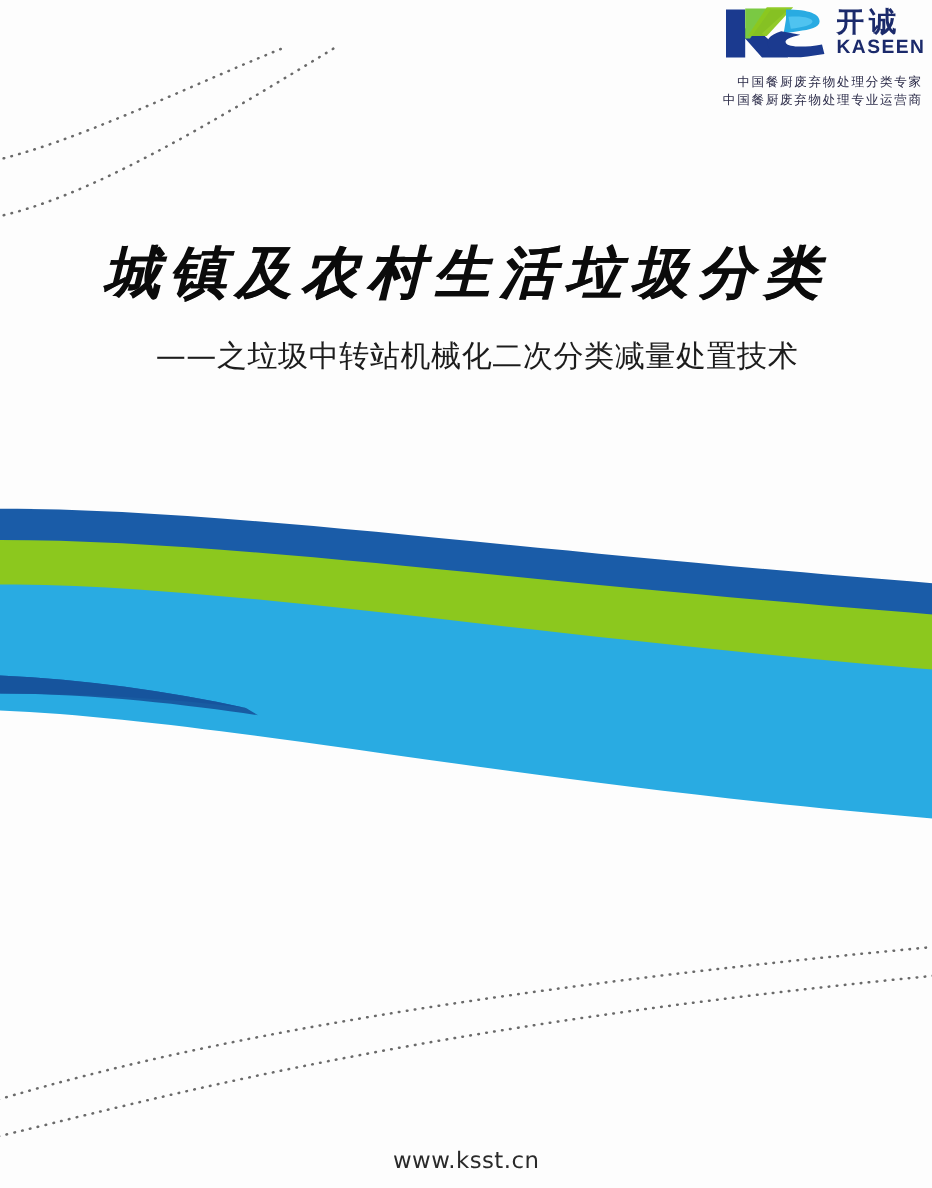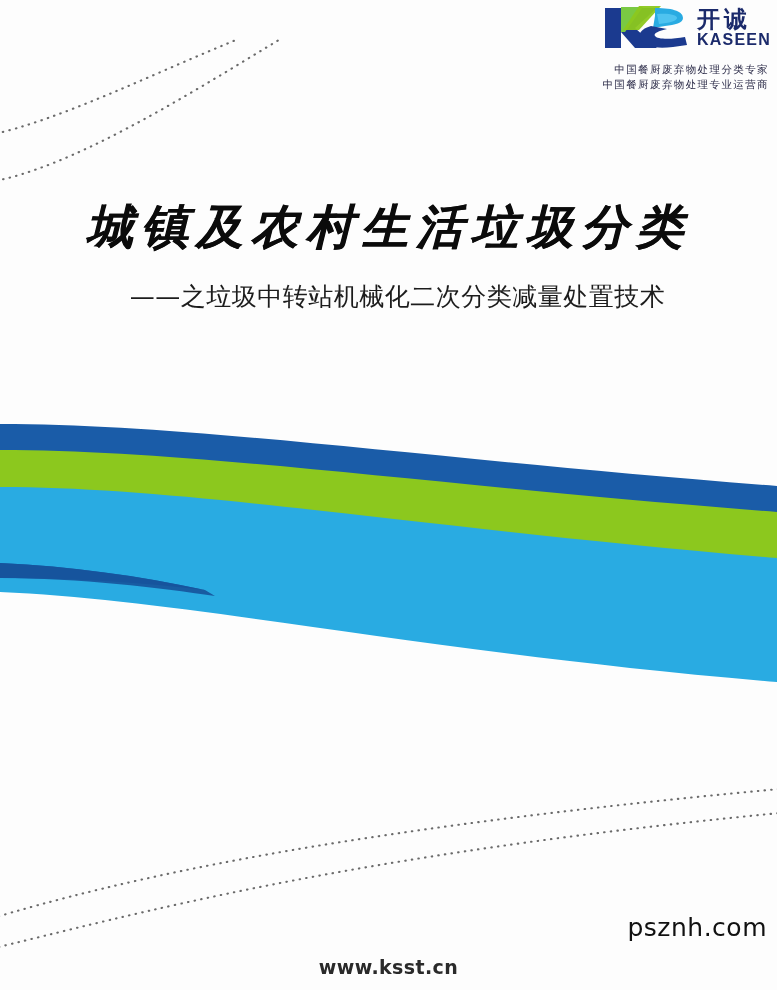--- a/index.html
+++ b/index.html
@@ -124,21 +124,20 @@
   #footer-url {
     position: absolute;
     left: 0;
     bottom: 12px;
     width: 777px;
     text-align: center;
     font-family: "DejaVu Sans", sans-serif;
     font-size: 19px;
     color: #2a2a2a;
     letter-spacing: 0.4px;
-    font-weight: bold;
   }
   #watermark {
     position: absolute;
     right: 10px;
     bottom: 48px;
     font-family: "DejaVu Sans", sans-serif;
     font-size: 25px;
     color: #111111;
     letter-spacing: 0.5px;
   }
@@ -185,16 +184,15 @@
     <path d="M0 24 C190 24, 420 58, 777 86 L777 196 C420 168, 190 134, 0 134 Z" fill="#1a5ca8"></path>
 
     <path d="M0 50 C190 50, 420 84, 777 112 L777 206 C420 178, 190 144, 0 144 Z" fill="#8cc81e"></path>
 
     <path d="M0 87 C190 87, 420 128, 777 158 L777 282 C420 252, 190 200, 0 192 Z" fill="#29abe2"></path>
 
     <path d="M0 163 C70 166, 140 176, 205 190 C140 182, 70 178, 0 178 Z" fill="#1a5ca8"></path>
     <path d="M0 178 C80 178, 160 188, 215 196 L205 190 C140 176, 70 166, 0 163 Z" fill="#16539b" opacity="0.9"></path>
   </svg>
 
-  <div id="watermark">psznh.com</div>
   <div id="footer-url">www.ksst.cn</div>
 
 </div>
 
 </body></html>

